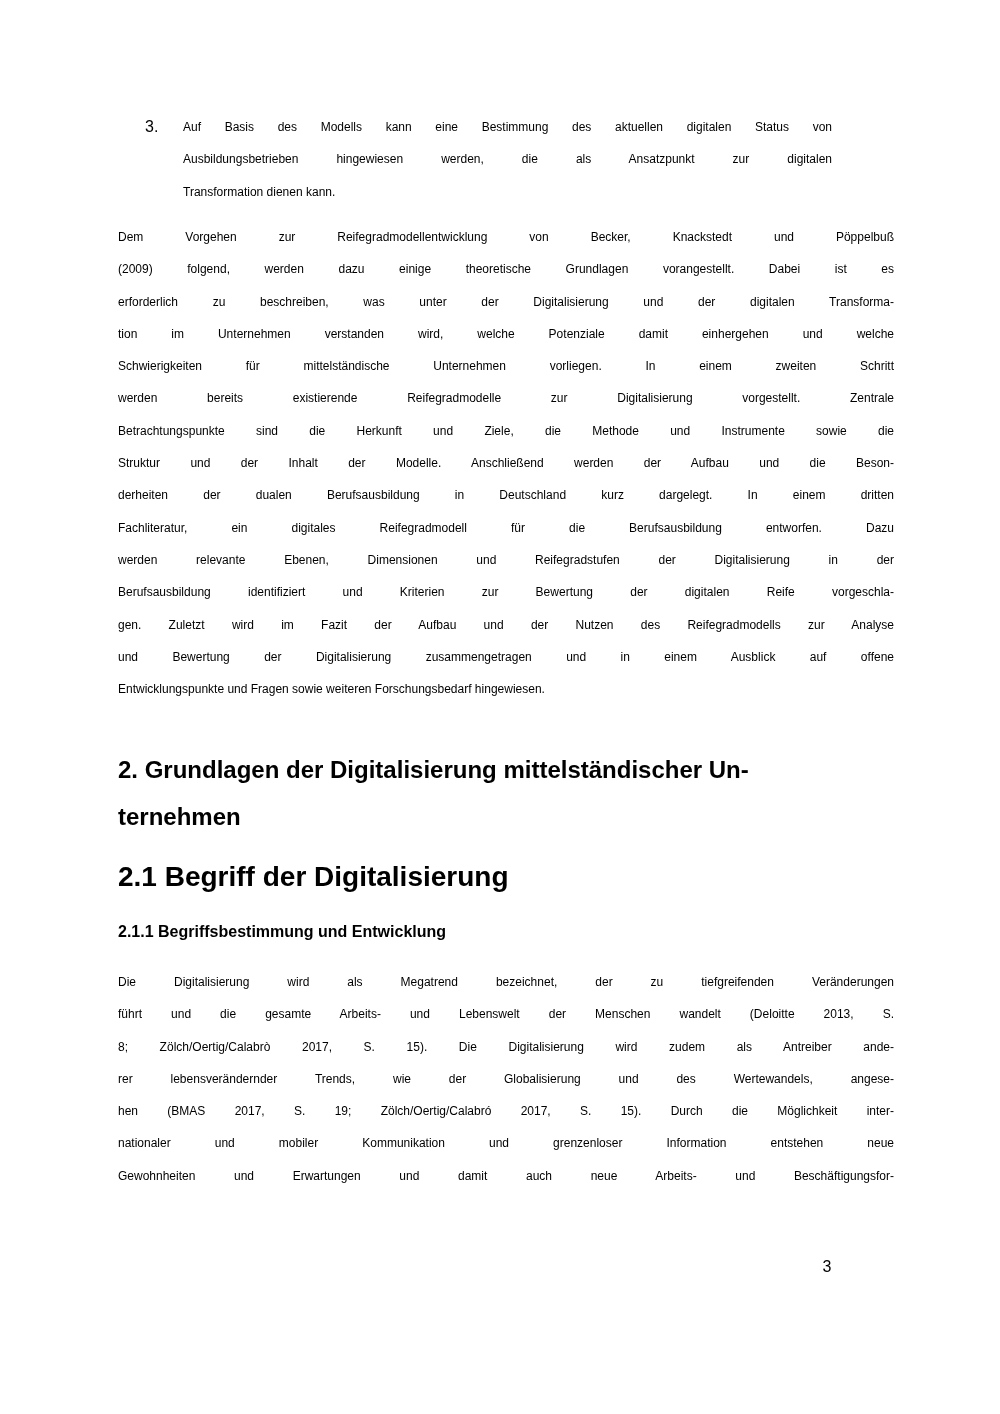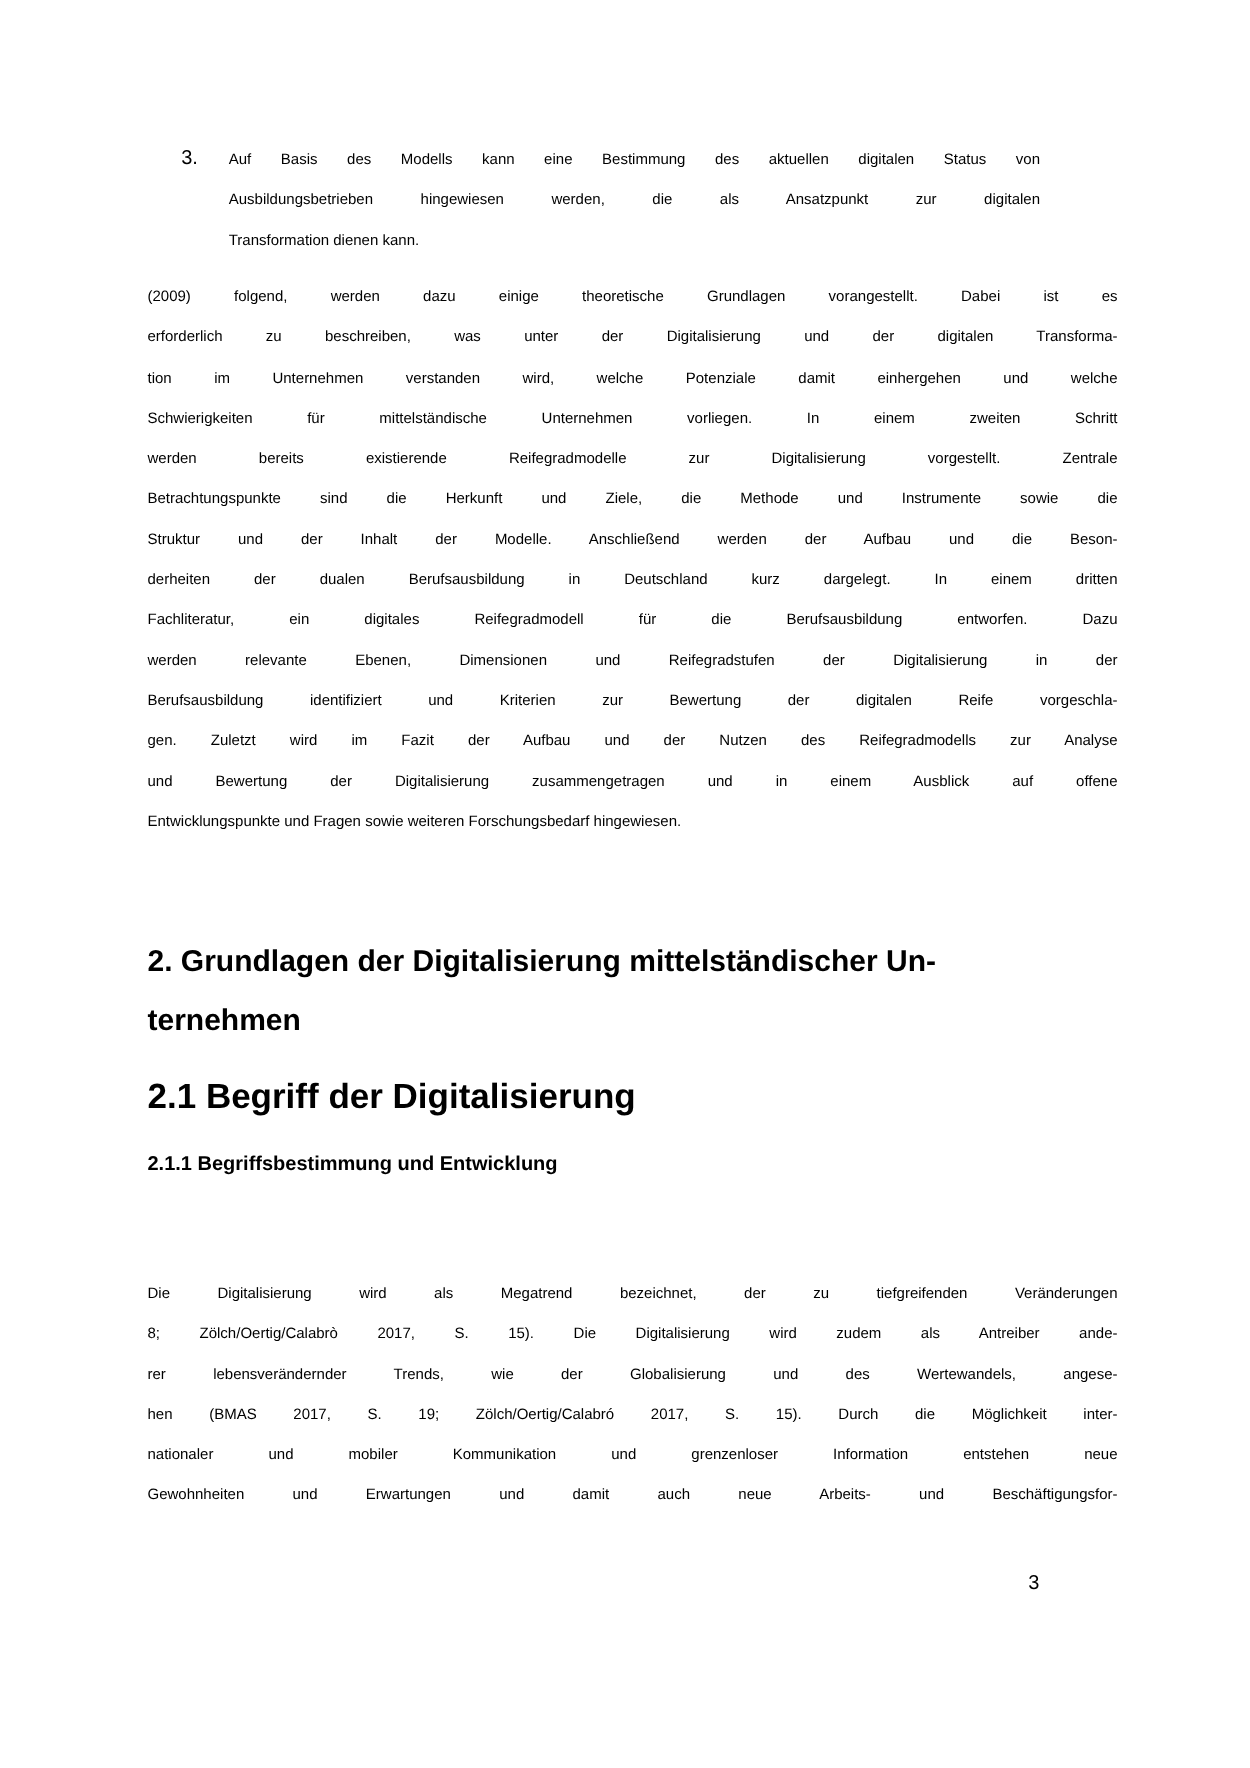--- a/index.html
+++ b/index.html
@@ -71,21 +71,21 @@
     position: absolute;
     left: 118px;
     top: 919px;
     width: 776px;
     font-size: 16px;
     font-weight: bold;
     line-height: 26px;
   }
   .p2 {
     left: 118px;
-    top: 1018px;
+    top: 966px;
     width: 776px;
   }
   .page-number {
     position: absolute;
     left: 812px;
     top: 1251px;
     width: 30px;
     font-size: 16px;
     line-height: 32.3px;
     text-align: center;
@@ -98,20 +98,21 @@
 
   <div class="list-marker">3.</div>
 
   <div class="block list-text">
       <div class="line">Auf Basis des Modells kann eine Bestimmung des aktuellen digitalen Status von</div>
       <div class="line">Ausbildungsbetrieben hingewiesen werden, die als Ansatzpunkt zur digitalen</div>
       <div class="line last">Transformation dienen kann.</div>
     </div>
 
   <div class="block p1">
+      <div class="line">Dem Vorgehen zur Reifegradmodellentwicklung von Becker, Knackstedt und Pöppelbuß</div>
       <div class="line">(2009) folgend, werden dazu einige theoretische Grundlagen vorangestellt. Dabei ist es</div>
       <div class="line">erforderlich zu beschreiben, was unter der Digitalisierung und der digitalen Transforma-</div>
       <div class="line">tion im Unternehmen verstanden wird, welche Potenziale damit einhergehen und welche</div>
       <div class="line">Schwierigkeiten für mittelständische Unternehmen vorliegen. In einem zweiten Schritt</div>
       <div class="line">werden bereits existierende Reifegradmodelle zur Digitalisierung vorgestellt. Zentrale</div>
       <div class="line">Betrachtungspunkte sind die Herkunft und Ziele, die Methode und Instrumente sowie die</div>
       <div class="line">Struktur und der Inhalt der Modelle. Anschließend werden der Aufbau und die Beson-</div>
       <div class="line">derheiten der dualen Berufsausbildung in Deutschland kurz dargelegt. In einem dritten</div>
       <div class="line">Fachliteratur, ein digitales Reifegradmodell für die Berufsausbildung entworfen. Dazu</div>
       <div class="line">werden relevante Ebenen, Dimensionen und Reifegradstufen der Digitalisierung in der</div>
@@ -125,20 +126,21 @@
       <div class="line">2. Grundlagen der Digitalisierung mittelständischer Un-</div>
       <div class="line last">ternehmen</div>
     </div>
 
   <div class="h21">2.1 Begriff der Digitalisierung</div>
 
   <div class="h211">2.1.1 Begriffsbestimmung und Entwicklung</div>
 
   <div class="block p2">
       <div class="line">Die Digitalisierung wird als Megatrend bezeichnet, der zu tiefgreifenden Veränderungen</div>
+      <div class="line">führt und die gesamte Arbeits- und Lebenswelt der Menschen wandelt (Deloitte 2013, S.</div>
       <div class="line">8; Zölch/Oertig/Calabrò 2017, S. 15). Die Digitalisierung wird zudem als Antreiber ande-</div>
       <div class="line">rer lebensverändernder Trends, wie der Globalisierung und des Wertewandels, angese-</div>
       <div class="line">hen (BMAS 2017, S. 19; Zölch/Oertig/Calabró 2017, S. 15). Durch die Möglichkeit inter-</div>
       <div class="line">nationaler und mobiler Kommunikation und grenzenloser Information entstehen neue</div>
       <div class="line">Gewohnheiten und Erwartungen und damit auch neue Arbeits- und Beschäftigungsfor-</div>
     </div>
 
   <div class="page-number">3</div>
 
 </div>

